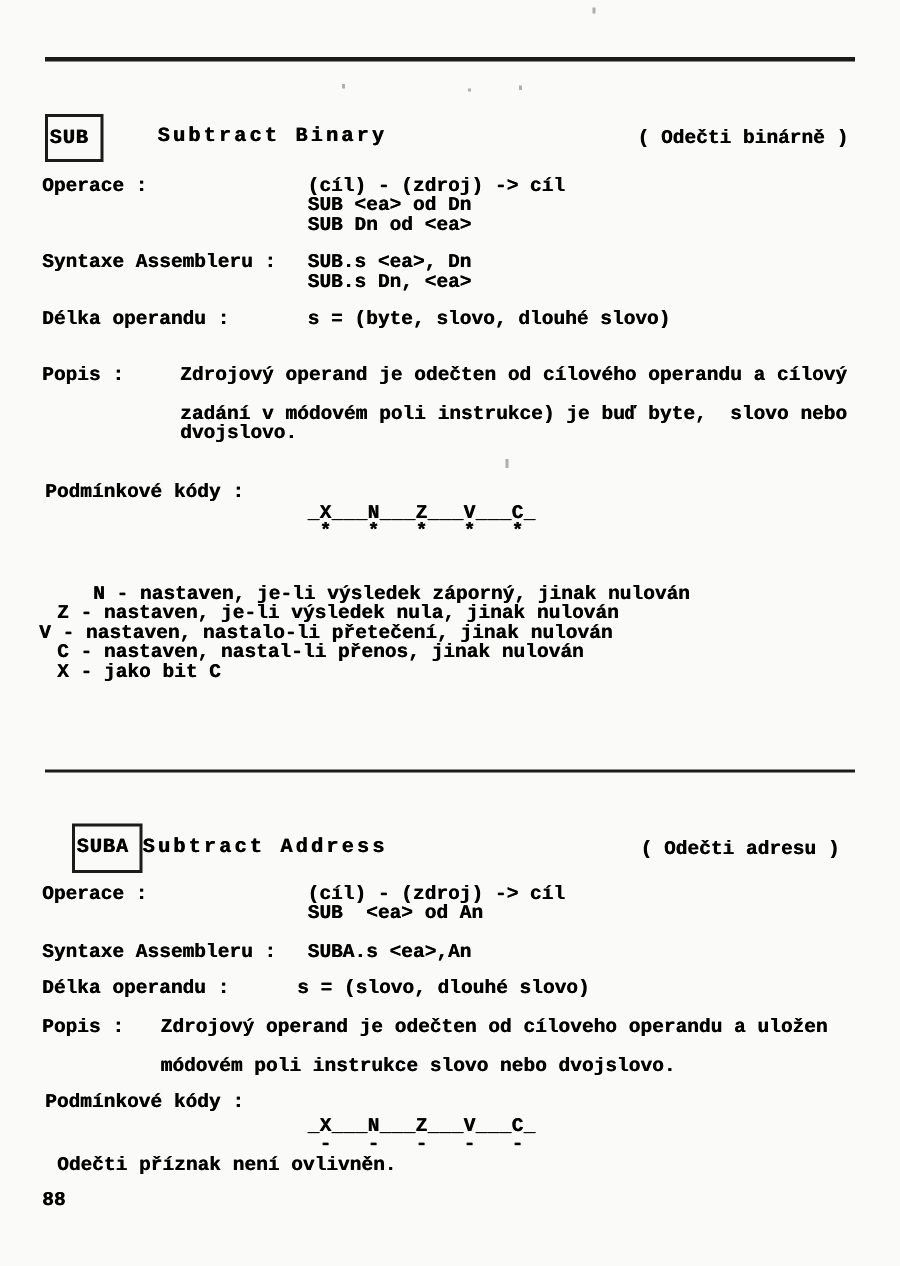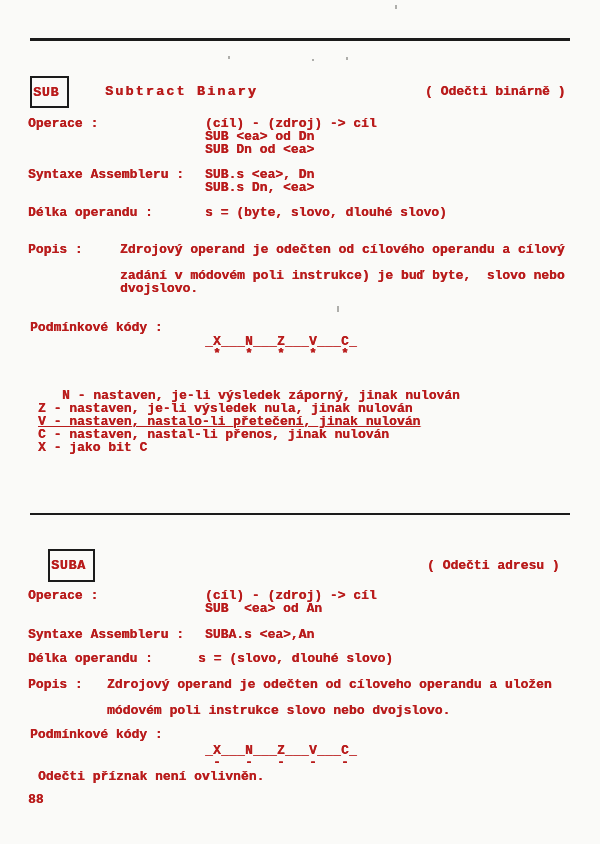--- a/index.html
+++ b/index.html
@@ -4,21 +4,21 @@
 <style>
   html,body{margin:0;padding:0;background:#e9e9e7;}
   .page{
     position:relative;
     width:600px;height:844px;
     margin:0 auto;
     background:#fafaf8;
     overflow:hidden;
     font-family:"Liberation Mono","DejaVu Sans Mono",monospace;
     font-weight:700;
-    color:#b91c1c;
+    color:#000000;
   }
   .line{
     position:absolute;
     white-space:pre;
     font-size:13px;
     line-height:13px;
     text-shadow:0.3px 0 0 currentColor;
   }
   .title-en{
     font-size:13.5px;
@@ -83,30 +83,31 @@
   <div class="line" style="left:120px;top:243px;">Zdrojový operand je odečten od cílového operandu a cílový</div>
   <div class="line" style="left:120px;top:269px;">zadání v módovém poli instrukce) je buď byte,  slovo nebo</div>
   <div class="line" style="left:120px;top:282px;">dvojslovo.</div>
 
   <div class="line" style="left:30px;top:321px;">Podmínkové kódy :</div>
   <div class="line flagrow" style="left:205px;top:335px;">_X___N___Z___V___C_</div>
   <div class="line flagrow" style="left:205px;top:347px;"> *   *   *   *   *</div>
 
   <div class="line" style="left:38px;top:389px;padding-left:24px;">N - nastaven, je-li výsledek záporný, jinak nulován</div>
   <div class="line" style="left:38px;top:402px;">Z - nastaven, je-li výsledek nula, jinak nulován</div>
-  <div class="line" style="left:38px;top:415px;text-decoration:underline;">V - nastaven, nastalo-li přetečení, jinak nulován</div>
+  <div class="line" style="left:26px;top:415px;">V - nastaven, nastalo-li přetečení, jinak nulován</div>
   <div class="line" style="left:38px;top:428px;">C - nastaven, nastal-li přenos, jinak nulován</div>
   <div class="line" style="left:38px;top:441px;">X - jako bit C</div>
 
   <div class="rule thin" style="left:30px;top:513px;width:540px;"></div>
 
   <div class="mnembox" style="left:29px;top:549px;width:42px;height:29px;margin-left:19px;">
     <span>SUBA</span>
   </div>
 
+  <div class="line title-en" style="left:95px;top:559px;">Subtract Address</div>
   <div class="line" style="left:427px;top:559px;">( Odečti adresu )</div>
 
   <div class="line" style="left:28px;top:589px;">Operace :</div>
   <div class="line" style="left:205px;top:589px;">(cíl) - (zdroj) -&gt; cíl</div>
   <div class="line" style="left:205px;top:602px;">SUB  &lt;ea&gt; od An</div>
 
   <div class="line" style="left:28px;top:628px;">Syntaxe Assembleru :</div>
   <div class="line" style="left:205px;top:628px;">SUBA.s &lt;ea&gt;,An</div>
 
   <div class="line" style="left:28px;top:652px;">Délka operandu :</div>

